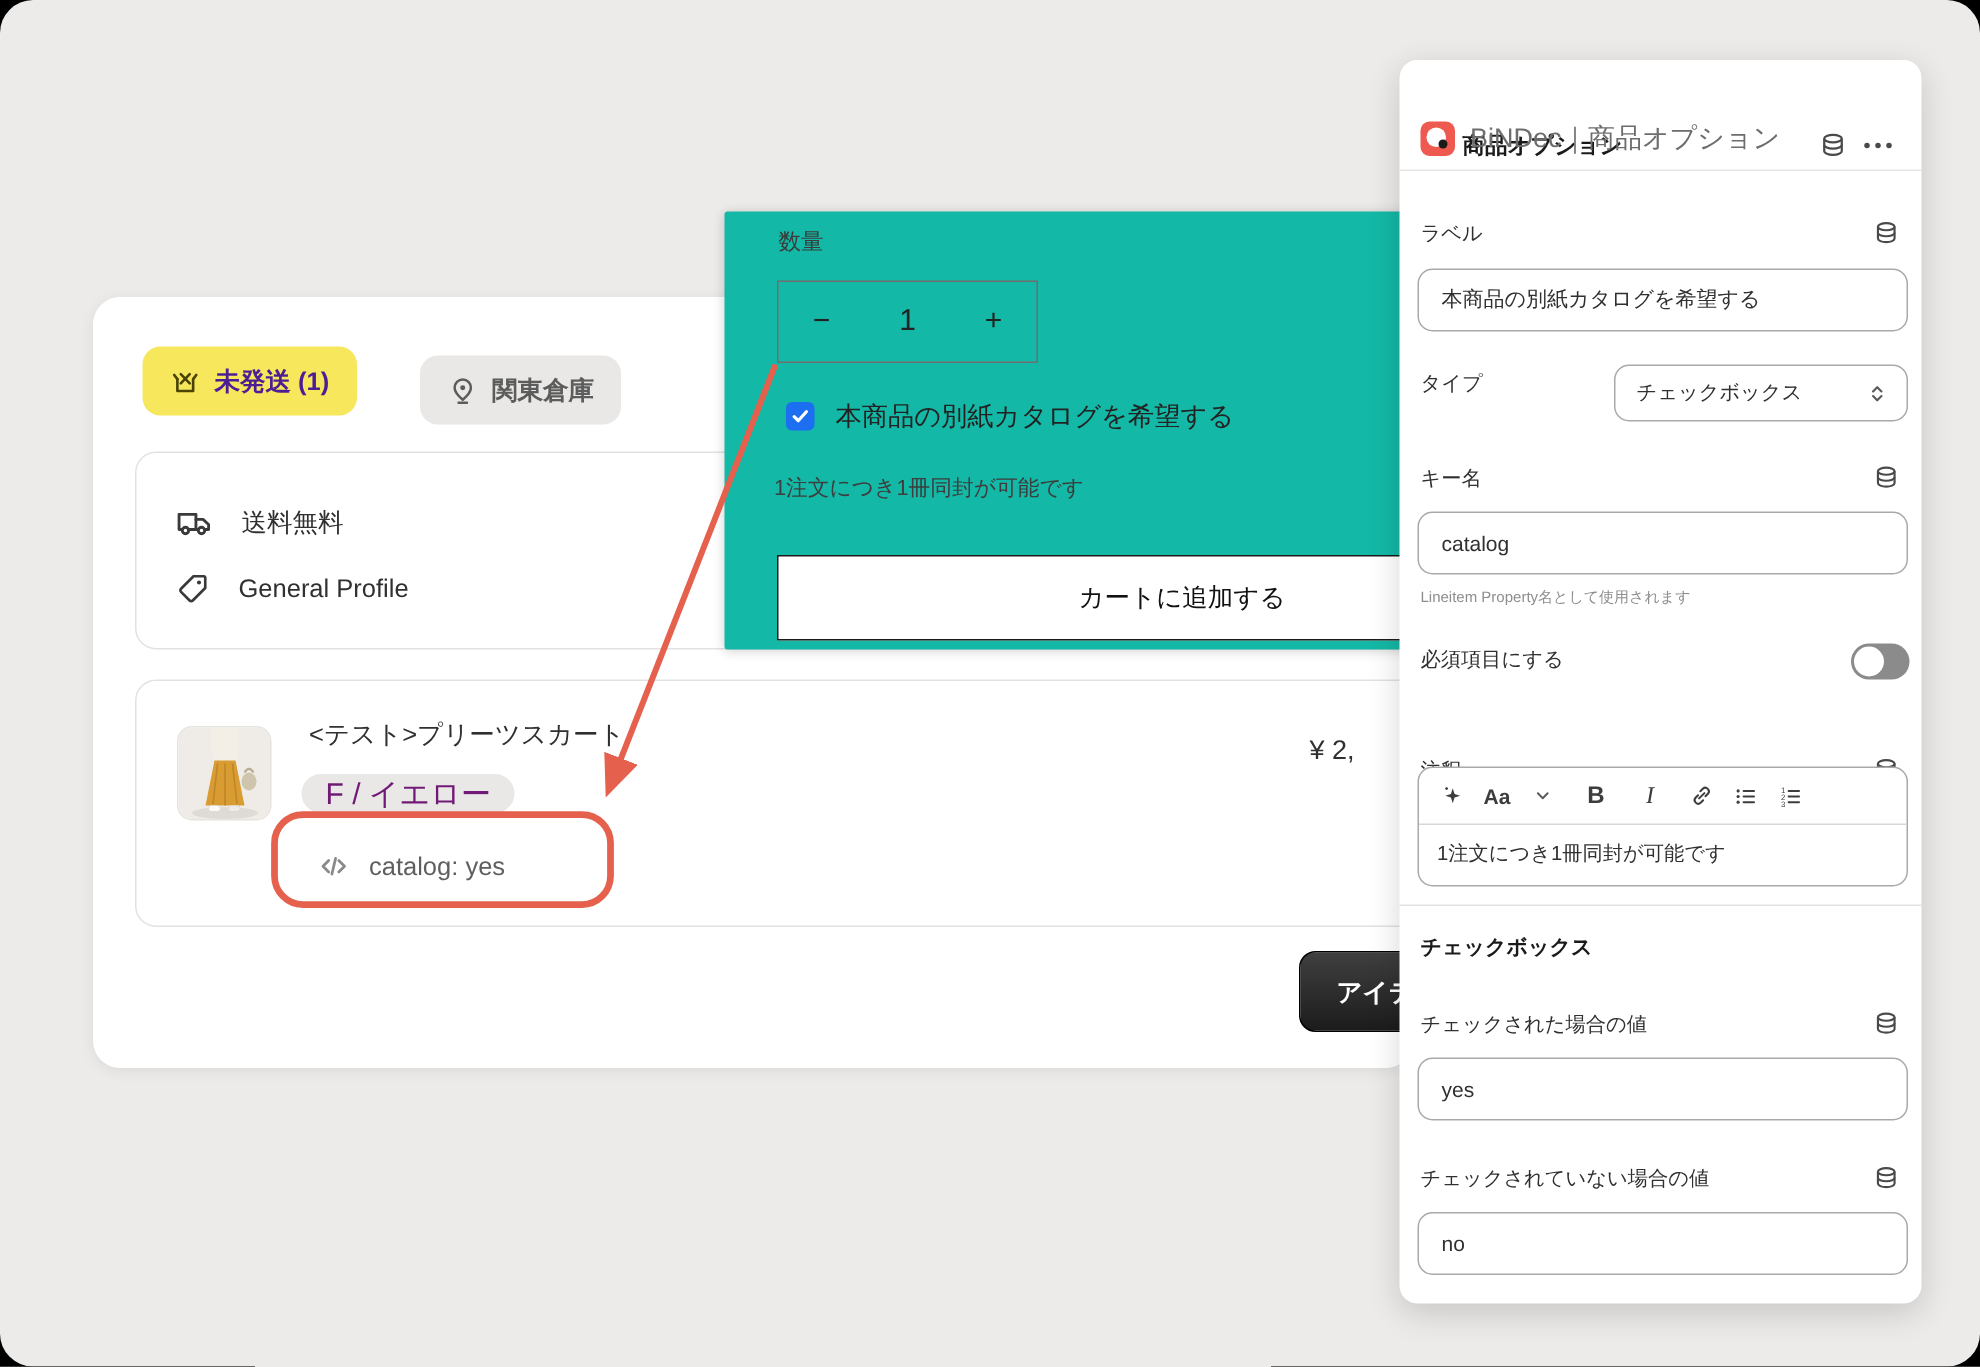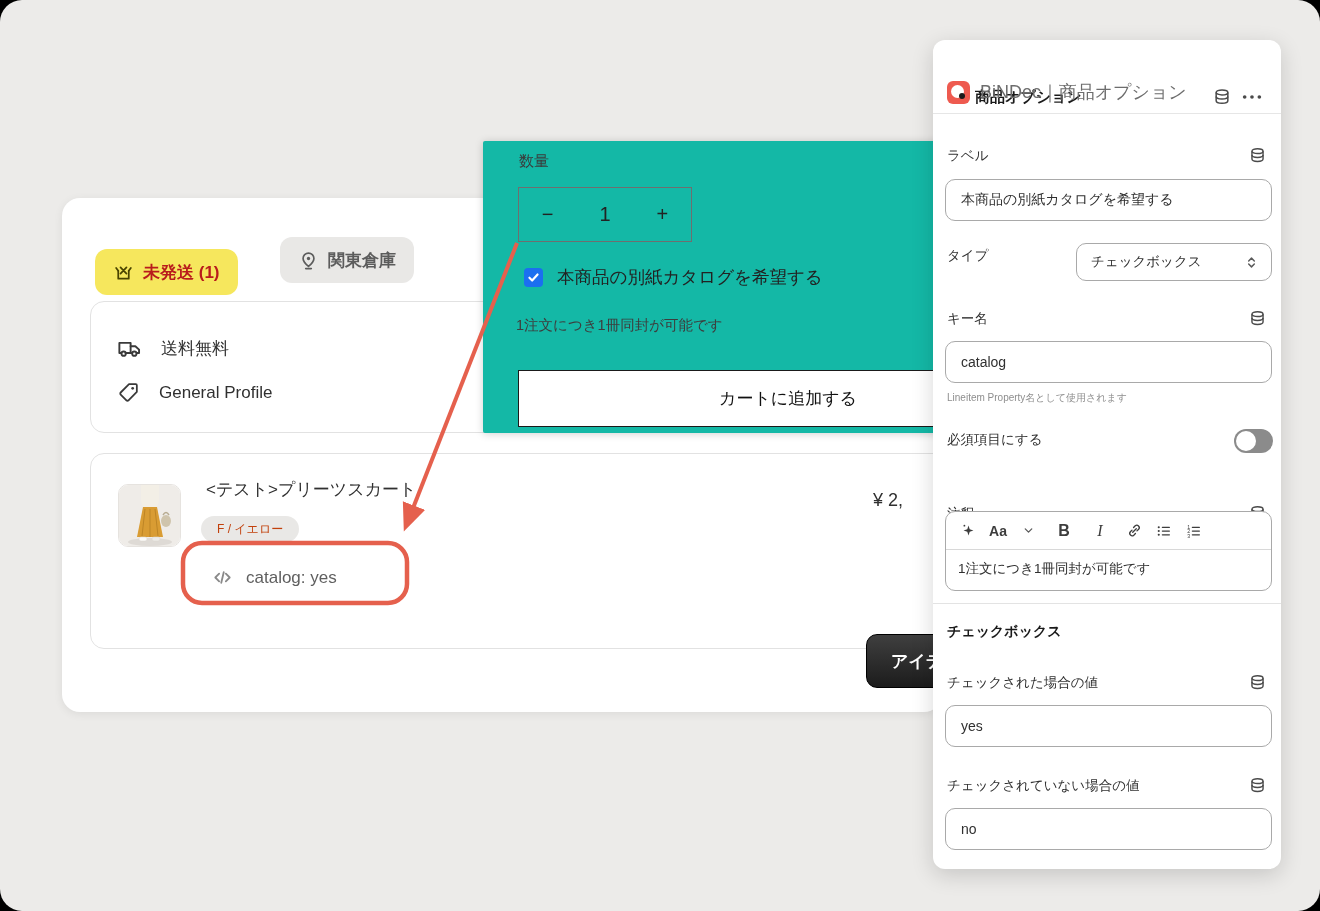--- a/index.html
+++ b/index.html
@@ -5,31 +5,31 @@
   html,body{margin:0;padding:0;background:#000;}
   *{box-sizing:border-box;font-family:"Liberation Sans","DejaVu Sans",sans-serif;}
   .canvas{position:relative;width:1320px;height:911px;background:#ECEBE9;border-radius:22px;overflow:hidden;}
   .abs{position:absolute;}
 
   
   .order-card{left:62px;top:198px;width:880px;height:514px;background:#fff;border-radius:18px;
     box-shadow:0 2px 10px rgba(0,0,0,.07);overflow:hidden;}
   .badge{display:inline-flex;align-items:center;gap:9px;height:46px;padding:0 18px;border-radius:12px;
     font-size:17px;font-weight:600;}
-  .badge-warning{left:33px;top:51px;background:#F6E75D;color:#b91c1c;}
+  .badge-warning{left:33px;top:33px;background:#F6E75D;color:#4c1d95;}
   .badge-neutral{left:218px;top:39px;background:#E9E8E6;color:#5c5c5c;}
   .inner-box{left:28px;width:880px;border:1px solid #E2E2E2;border-radius:14px;background:#fff;}
   .ship-box{top:103px;height:132px;}
   .ship-row{position:absolute;left:25px;display:flex;align-items:center;gap:18px;color:#303030;font-size:17px;}
-  .item-box{top:255px;height:196px;}
+  .item-box{top:255px;height:165px;}
   .thumb{position:absolute;left:27px;top:30px;width:63px;height:63px;border-radius:10px;overflow:hidden;
     border:1px solid #e6e3df;}
   .item-title{position:absolute;left:115px;top:24px;font-size:17px;color:#303030;}
   .variant-pill{position:absolute;left:110px;top:62px;height:26px;padding:0 16px;display:inline-flex;align-items:center;
-    background:#E9E8E6;border-radius:13px;font-size:12px;color:#c2410c;}
+    background:#E9E8E6;border-radius:13px;font-size:20px;color:#701a75;}
   .prop-row{position:absolute;left:120px;top:112px;display:flex;align-items:center;gap:12px;color:#5f5f5f;font-size:17px;}
   .price{position:absolute;left:811px;top:292px;font-size:18px;color:#303030;white-space:nowrap;}
   .dark-btn{position:absolute;left:804px;top:436px;width:140px;height:54px;border-radius:11px;
     background:linear-gradient(#3f3f3f,#1c1c1c);border:1px solid #000;color:#fff;font-size:17px;font-weight:600;
     display:flex;align-items:center;justify-content:flex-start;padding-left:24px;overflow:hidden;white-space:nowrap;}
 
   
   .popup{left:483px;top:141px;width:560px;height:292px;background:#14b8a6;border-radius:2px;
     box-shadow:0 1px 8px rgba(0,0,0,.18);}
   .qty-label{position:absolute;left:36px;top:11px;font-size:15px;color:#3a3a3a;}

